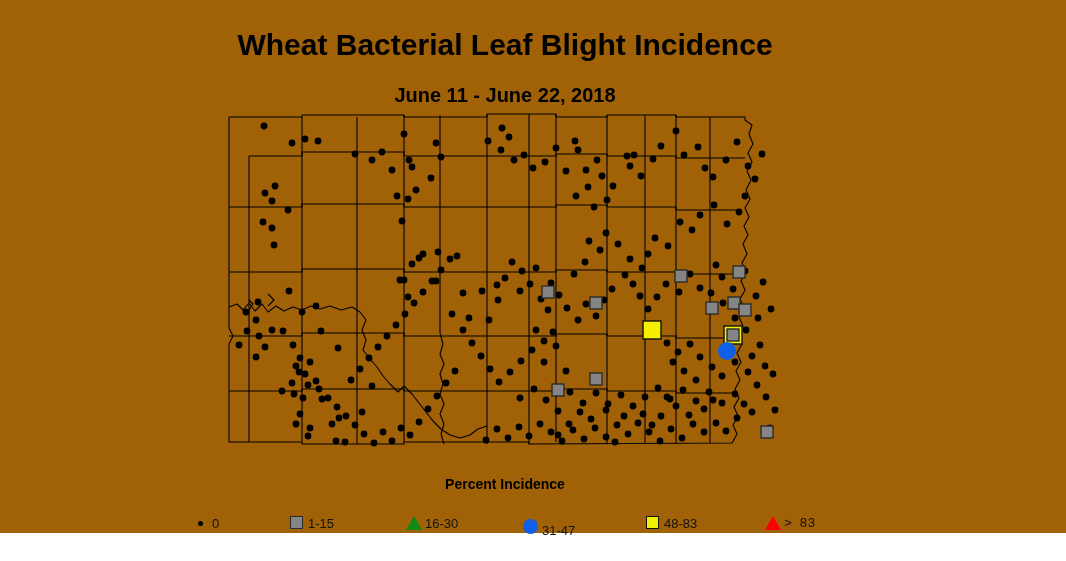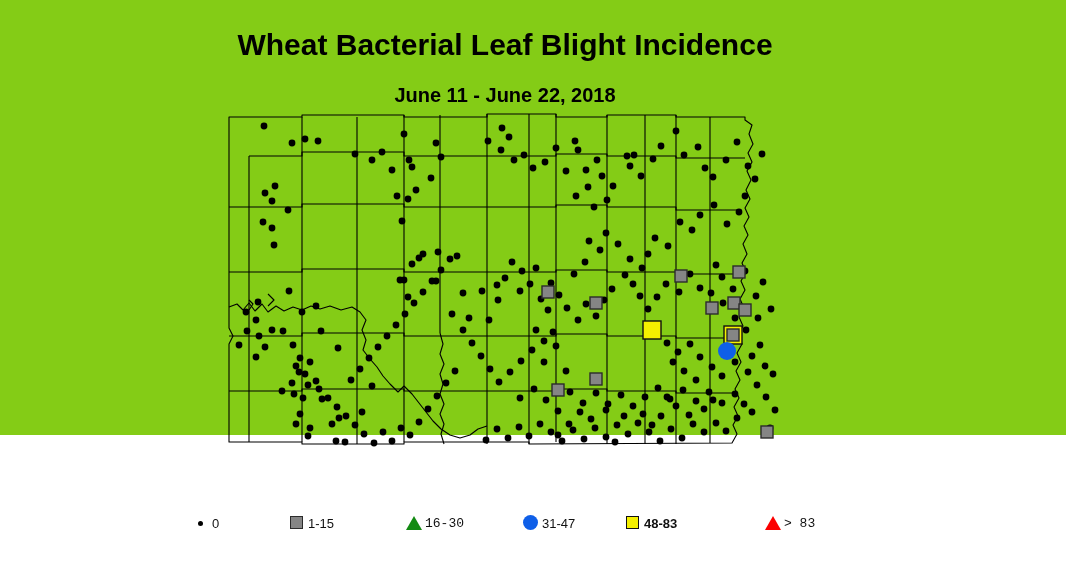--- a/index.html
+++ b/index.html
@@ -12,22 +12,22 @@
     height: 561px;
     position: relative;
     font-family: "Liberation Sans", sans-serif;
     color: #000000;
     overflow: hidden;
   }
   #page {
     position: absolute;
     left: 0; top: 0;
     width: 1066px;
-    height: 435px;
-    background: #84cc16;
+    height: 533px;
+    background: #a16207;
   }
   .title {
     position: absolute;
     left: 0;
     top: 28px;
     width: 1010px;
     text-align: center;
     font-size: 30px;
     font-weight: bold;
     letter-spacing: 0px;
@@ -560,47 +560,48 @@
           <rect x="724" y="222" width="18" height="18" fill="#f5f000" stroke="#111111" stroke-width="1.4"></rect>
         </g>
       <g id="blue-points">
           <circle cx="727" cy="247" r="9" fill="#0f5fe8"></circle>
           <rect x="727" y="225" width="12" height="12" fill="#858585" stroke="#2b2b2b" stroke-width="1.4"></rect>
         </g>
       <g id="red-points"></g>
     </svg>
   </div>
 
+  <div class="legend-title">Percent Incidence</div>
 
   <div id="legend">
     <div class="legend-item" style="left:0px;">
       <span class="legend-sym">
           <span class="sym-dot"></span>
         </span>
       <span class="legend-label">0</span>
     </div>
     <div class="legend-item" style="left:96px;">
       <span class="legend-sym">
           <span class="sym-square gray"></span>
         </span>
       <span class="legend-label">1-15</span>
     </div>
-    <div class="legend-item" style="left:213px;font-family:Liberation Mono, monospace;">
+    <div class="legend-item" style="left:213px;">
       <span class="legend-sym">
           <span class="sym-tri green"></span>
         </span>
       <span class="legend-label">16-30</span>
     </div>
-    <div class="legend-item" style="left:330px;">
+    <div class="legend-item" style="left:330px;align-items:flex-end;">
       <span class="legend-sym">
           <span class="sym-circle"></span>
         </span>
       <span class="legend-label">31-47</span>
     </div>
-    <div class="legend-item" style="left:432px;font-weight:bold;">
+    <div class="legend-item" style="left:452px;">
       <span class="legend-sym">
           <span class="sym-square yellow"></span>
         </span>
       <span class="legend-label">48-83</span>
     </div>
     <div class="legend-item" style="left:572px;font-family:Liberation Mono, monospace;">
       <span class="legend-sym">
           <span class="sym-tri red"></span>
         </span>
       <span class="legend-label">&gt; 83</span>

